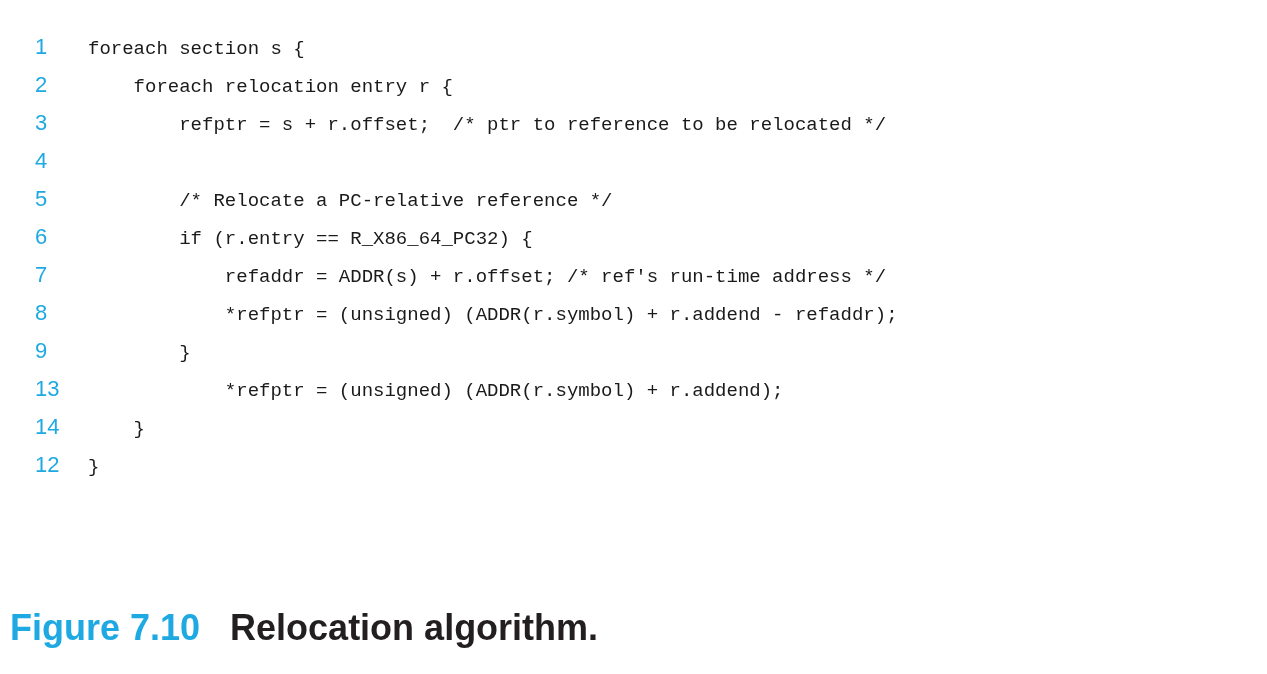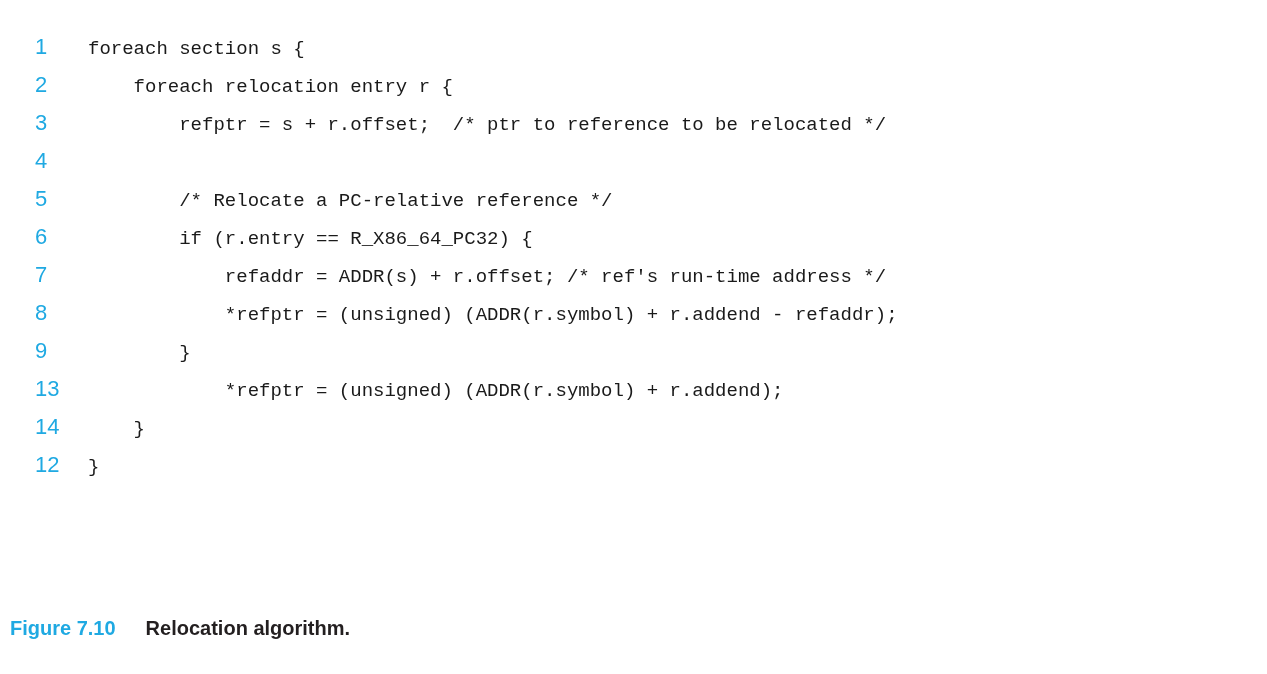--- a/index.html
+++ b/index.html
@@ -43,21 +43,21 @@
     font-family: "Liberation Mono", "DejaVu Sans Mono", monospace;
     font-size: 19px;
     line-height: 38px;
     white-space: pre;
     color: var(--code-ink);
   }
   .caption {
     position: absolute;
     left: 10px;
     top: 610px;
-    font-size: 20px;
+    font-size: 36px;
     font-weight: bold;
     line-height: 36px;
     white-space: nowrap;
   }
   .caption .label {
     color: var(--accent);
   }
   .caption .text {
     color: var(--caption-ink);
     margin-left: 30px;

